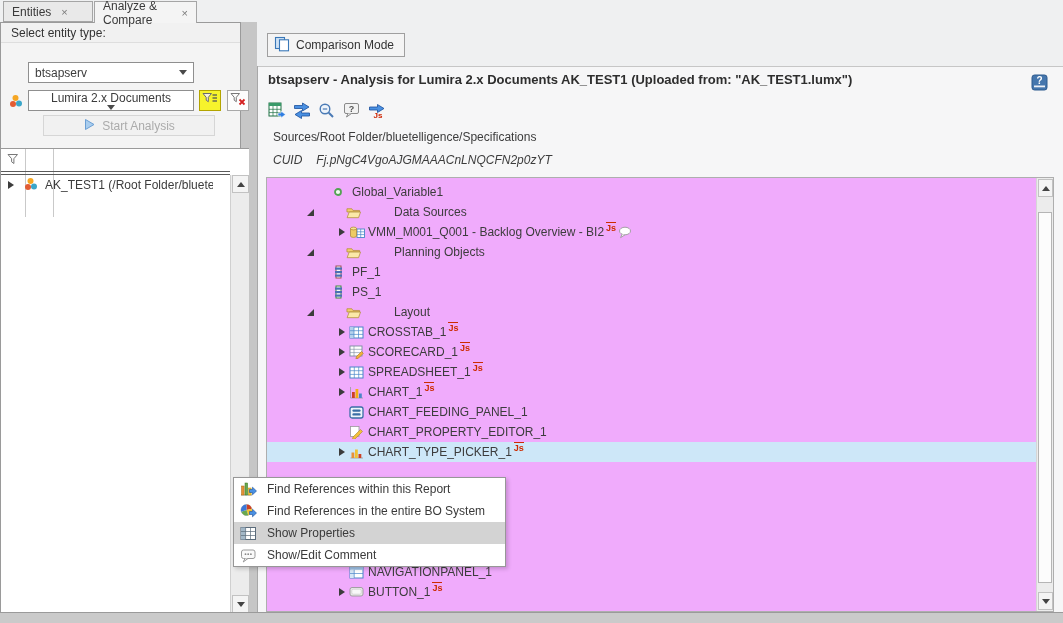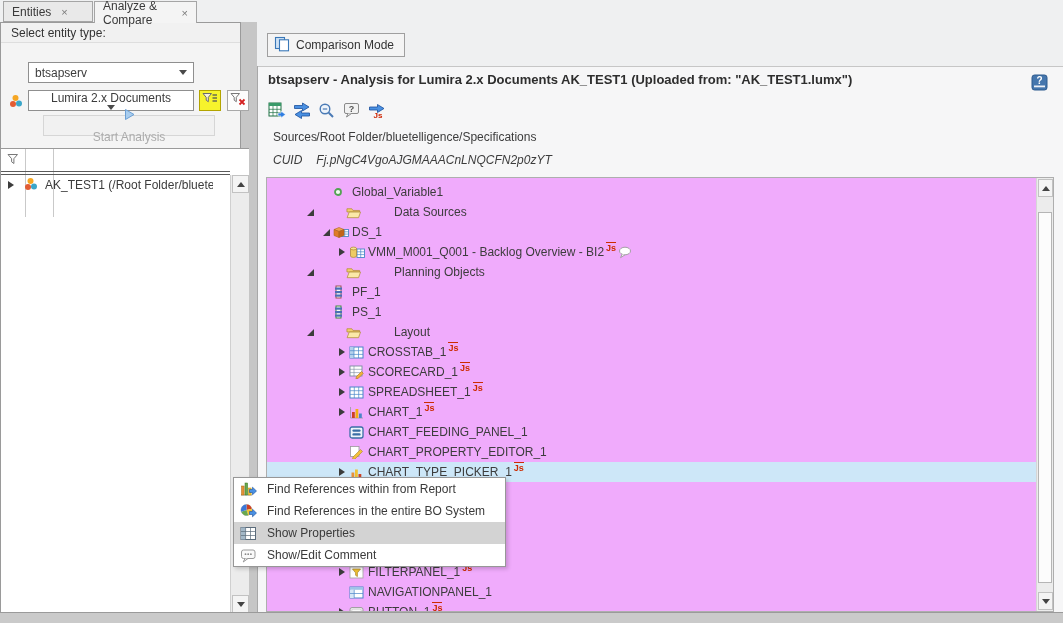--- a/index.html
+++ b/index.html
@@ -26,21 +26,21 @@
   .caret { width:0; height:0; border-left:4px solid transparent; border-right:4px solid transparent;
            border-top:5px solid #4a4a4a; }
   .dd1 { top:39px; } .dd2 { top:67px;flex-direction:column; }
   .lp-dots { position:absolute; left:8px; top:71px; }
   .fbtn { position:absolute; top:67px; width:22px; height:21px; border:1px solid #b3a400;
           display:flex; align-items:center; justify-content:center; padding:0; cursor:pointer; }
   .fbtn-yellow { left:198px; background:#f7f32c; }
   .fbtn-clear { left:226px; background:#fdfdfd; border-color:#a8a8a8; }
   .start-btn { position:absolute; left:42px; top:92px; width:172px; height:21px;
                background:#f1f1f1; border:1px solid #d6d6d6; display:flex; align-items:center;
-               justify-content:center; gap:6px; color:#ababab; font-size:12px;flex-direction:column; }
+               justify-content:center; gap:6px; color:#ababab; font-size:12px; }
   .lp-list { position:absolute; left:0; top:125px; width:248px; height:464px; background:#fff;
              border-top:1px solid #9a9a9a; overflow:hidden; }
   .lp-vline { position:absolute; top:0; width:1px; height:68px; background:#c9c9c9; }
   .lp-filter-row { position:absolute; left:0; top:0; width:100%; height:22px; }
   .lp-funnel { position:absolute; left:6px; top:4px; }
   .lp-dbl { position:absolute; left:0; top:22px; width:229px; height:4px;
             border-top:1px solid #5a5a5a; border-bottom:1px solid #5a5a5a; }
   .lp-row { position:absolute; left:0; top:26px; width:229px; height:20px;
             display:flex; align-items:center; }
   .lp-row .arr { width:0; height:0; border-top:4px solid transparent; border-bottom:4px solid transparent;
@@ -285,37 +285,20 @@
           </span>
         <span class="ticn">
             <svg width="15" height="13" viewBox="0 0 16 13">
               <path d="M1 2.5 h5.2 l1.2 1.8 h7.1 v1.6 h-13.5 z" fill="#f3cf6d" stroke="#b08e3a" stroke-width="0.8"></path>
               <path d="M1.2 12 L3.4 6 h12.1 L13.4 12 z" fill="#fbe8a8" stroke="#b08e3a" stroke-width="0.8"></path>
             </svg>
           </span>
         <span class="tlabel">Data Sources</span>
       </div>
 
-      <div class="trow lvl1">
-        <span class="exp">
-            <span class="exp-open"></span>
-          </span>
-        <span class="ticn">
-            <svg width="16" height="14" viewBox="0 0 16 14">
-              <rect x="8" y="4.5" width="7.5" height="7" fill="#ffffff" stroke="#4a86c8" stroke-width="0.9"></rect>
-              <line x1="8" y1="6.8" x2="15.5" y2="6.8" stroke="#4a86c8" stroke-width="0.7"></line>
-              <line x1="8" y1="9.1" x2="15.5" y2="9.1" stroke="#4a86c8" stroke-width="0.7"></line>
-              <line x1="11.7" y1="4.5" x2="11.7" y2="11.5" stroke="#4a86c8" stroke-width="0.7"></line>
-              <polygon points="1,4.5 6,2.5 11,4.5 6,6.5" fill="#f0a14f" stroke="#a86420" stroke-width="0.6"></polygon>
-              <polygon points="1,4.5 6,6.5 6,12.5 1,10.5" fill="#e07b28" stroke="#a86420" stroke-width="0.6"></polygon>
-              <polygon points="11,4.5 6,6.5 6,12.5 11,10.5" fill="#c4641a" stroke="#a86420" stroke-width="0.6"></polygon>
-            </svg>
-          </span>
-        <span class="tlabel">DS_1</span>
-      </div>
 
       <div class="trow lvl2">
         <span class="exp">
             <span class="exp-closed"></span>
           </span>
         <span class="ticn">
             <svg width="16" height="14" viewBox="0 0 16 14">
               <rect x="8" y="4" width="7.5" height="8.5" fill="#ffffff" stroke="#4a86c8" stroke-width="0.9"></rect>
               <line x1="8" y1="6.8" x2="15.5" y2="6.8" stroke="#4a86c8" stroke-width="0.7"></line>
               <line x1="8" y1="9.6" x2="15.5" y2="9.6" stroke="#4a86c8" stroke-width="0.7"></line>
@@ -556,21 +539,21 @@
   <div class="mi">
     <span class="mi-icn">
         <svg width="17" height="16" viewBox="0 0 17 16">
           <line x1="1" y1="14" x2="12" y2="14" stroke="#888" stroke-width="0.8"></line>
           <rect x="1.5" y="5" width="2.6" height="9" fill="#e69138" stroke="#a8690f" stroke-width="0.5"></rect>
           <rect x="5" y="2" width="2.6" height="12" fill="#6aa84f" stroke="#38761d" stroke-width="0.5"></rect>
           <rect x="8.5" y="7" width="2.6" height="7" fill="#f1c232" stroke="#bf9000" stroke-width="0.5"></rect>
           <path d="M9.5 8.5 h3 V6.2 l4 3.8 -4 3.8 V11.5 h-3 z" fill="#4a90e2" stroke="#1a4f9c" stroke-width="0.6"></path>
         </svg>
       </span>
-    <span>Find References within from Report</span>
+    <span>Find References within this Report</span>
   </div>
   <div class="mi">
     <span class="mi-icn">
         <svg width="17" height="16" viewBox="0 0 17 16">
           <circle cx="6.5" cy="7" r="5.5" fill="#fff" stroke="#888" stroke-width="0.5"></circle>
           <path d="M6.5 7 L6.5 1.5 A5.5 5.5 0 0 1 11.8 5.8 z" fill="#cc4125"></path>
           <path d="M6.5 7 L11.8 5.8 A5.5 5.5 0 0 1 8.2 12.2 z" fill="#f1c232"></path>
           <path d="M6.5 7 L8.2 12.2 A5.5 5.5 0 0 1 1.3 8.8 z" fill="#6aa84f"></path>
           <path d="M6.5 7 L1.3 8.8 A5.5 5.5 0 0 1 6.5 1.5 z" fill="#3c78d8"></path>
           <path d="M9.5 8.5 h3 V6.2 l4 3.8 -4 3.8 V11.5 h-3 z" fill="#4a90e2" stroke="#1a4f9c" stroke-width="0.6"></path>

